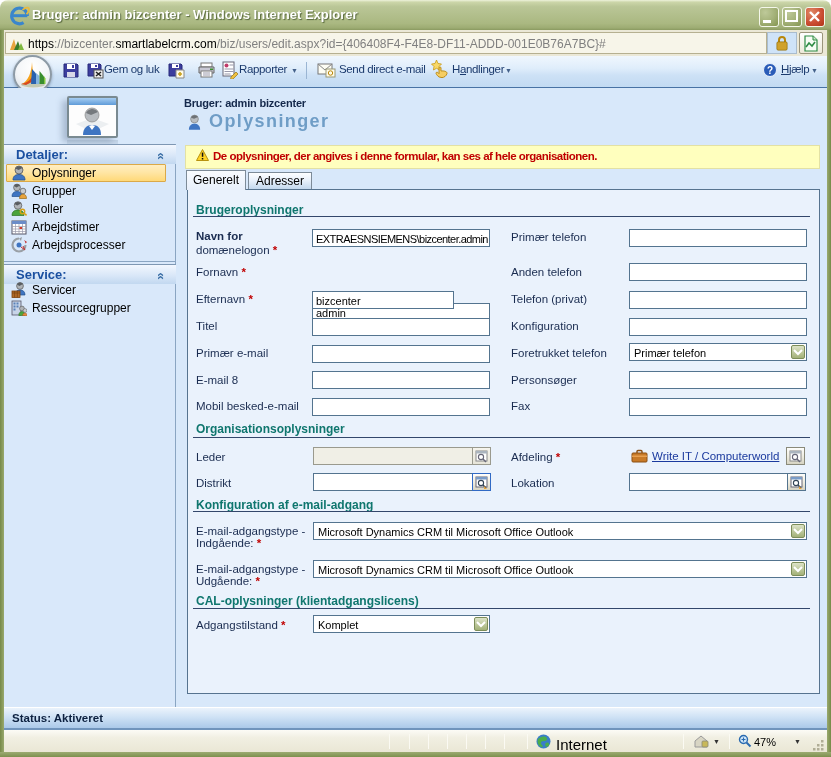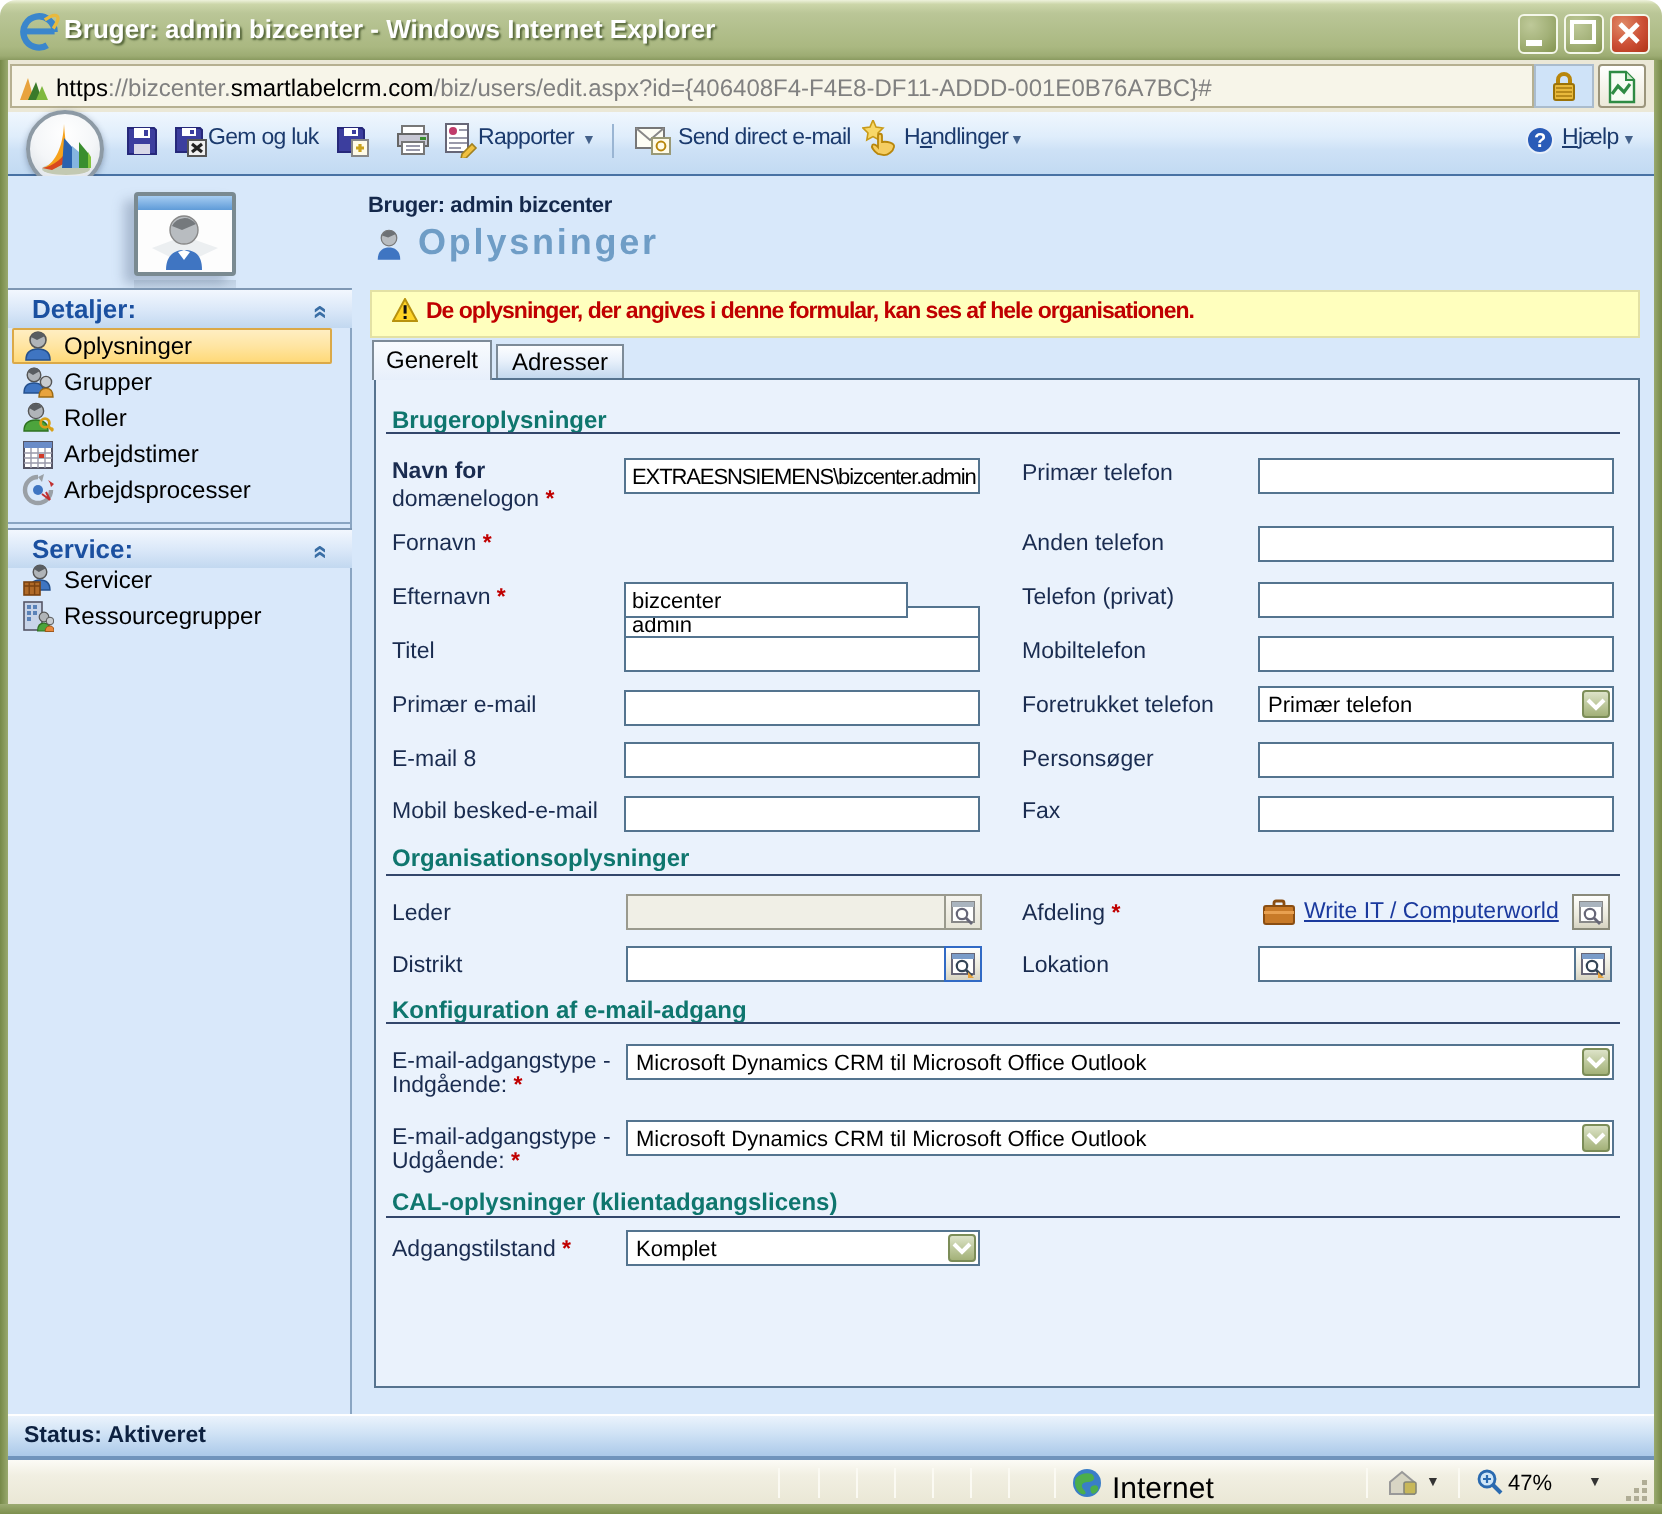--- a/index.html
+++ b/index.html
@@ -342,21 +342,21 @@
 <div class="abs flabel" style="left:511px; top:266px;">Anden telefon</div>
 <div class="abs finput" style="left:629px; top:263px; width:178px;"></div>
 
 <div class="abs flabel" style="left:196px; top:293px;">Efternavn <span class="req">*</span></div>
 <div class="abs finput" style="left:312px; top:291px; width:142px;">bizcenter</div>
 <div class="abs flabel" style="left:511px; top:293px;">Telefon (privat)</div>
 <div class="abs finput" style="left:629px; top:291px; width:178px;"></div>
 
 <div class="abs flabel" style="left:196px; top:320px;">Titel</div>
 <div class="abs finput" style="left:312px; top:318px; width:178px;"></div>
-<div class="abs flabel" style="left:511px; top:320px;">Mobiltelefon</div>
+<div class="abs flabel" style="left:511px; top:320px;">Konfiguration</div>
 <div class="abs finput" style="left:629px; top:318px; width:178px;"></div>
 
 <div class="abs flabel" style="left:196px; top:347px;">Primær e-mail</div>
 <div class="abs finput" style="left:312px; top:345px; width:178px;"></div>
 <div class="abs flabel" style="left:511px; top:347px;">Foretrukket telefon</div>
 <div class="abs fselect" style="left:629px; top:343px; width:178px;">Primær telefon
   <span class="selbtn">
       <svg width="10" height="8">
         <path d="M1 1 L5 5 L9 1" stroke="#ffffff" stroke-width="2" fill="none"></path>
       </svg>

